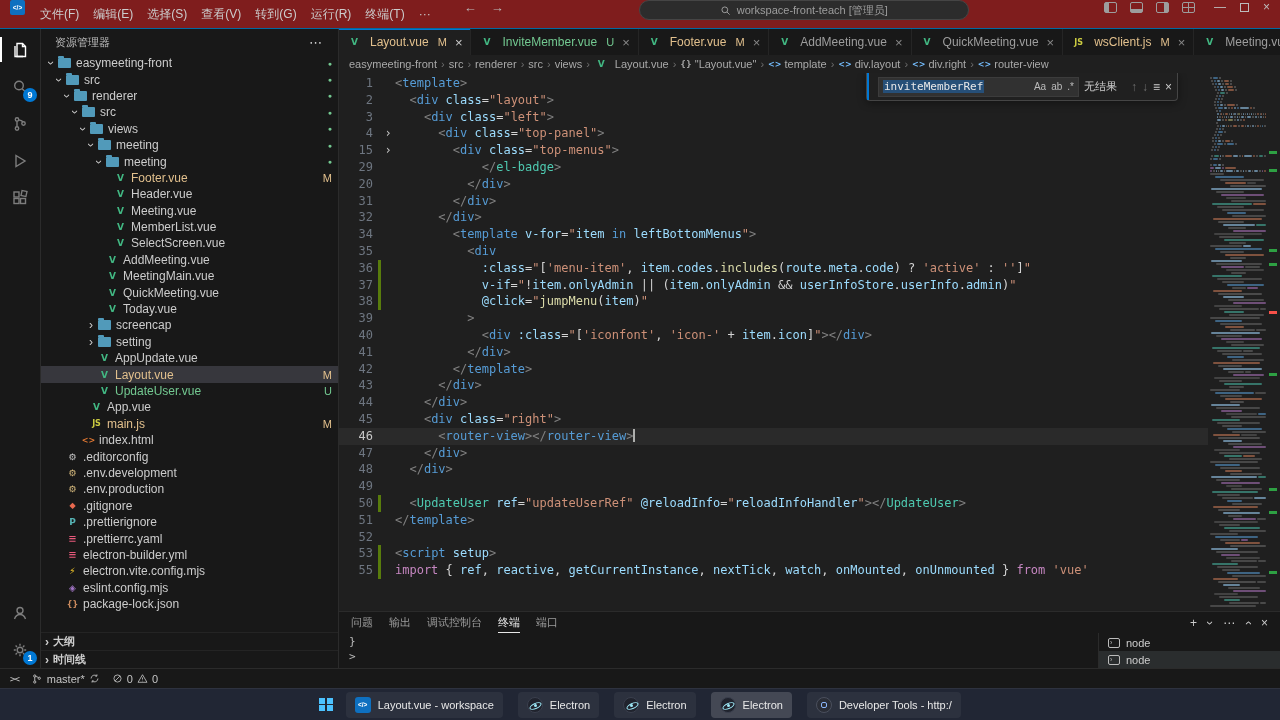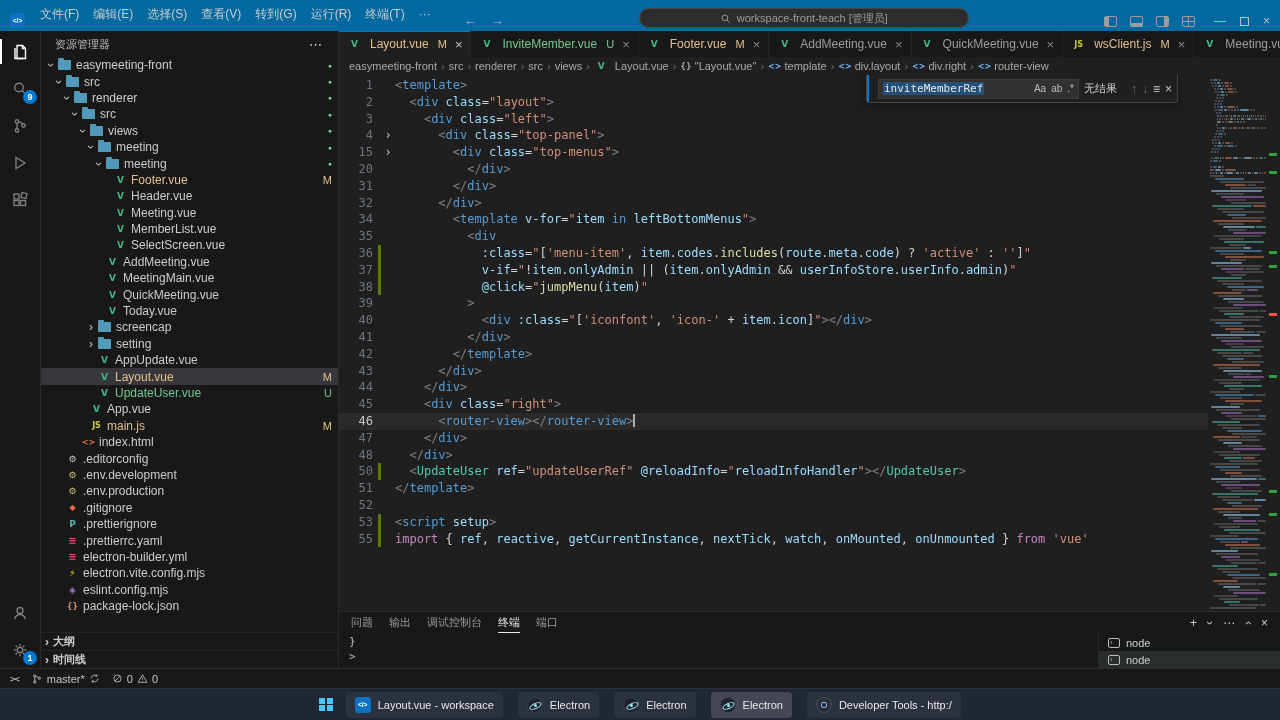--- a/index.html
+++ b/index.html
@@ -1,21 +1,21 @@
 <!DOCTYPE html>
 <html><head>
 <meta charset="utf-8">
 <style>
 *{margin:0;padding:0;box-sizing:border-box}
 html,body{width:1280px;height:720px;overflow:hidden;background:#1f1f1f;
   font-family:"Liberation Sans","DejaVu Sans",sans-serif;color:#ccc;font-size:12px}
 #app{width:1280px;height:720px;display:flex;flex-direction:column;position:relative;background:#1f1f1f}
 
 
-.titlebar{flex:0 0 28px;background:#0369a1;border-bottom:3px solid #0369a1;display:flex;align-items:flex-end}
+.titlebar{flex:0 0 28px;background:#7f1d1d;border-bottom:1px solid #0369a1;display:flex;align-items:flex-start}
 .vsc-logo{width:15px;height:15px;margin:0 8px 0 10px;background:#0e70c0;border-radius:2px;color:#fff;
   display:flex;align-items:center;justify-content:center;font-size:6.5px;font-weight:bold}
 .vsc-logo::after{content:"</>"}
 .menubar{display:flex;align-items:center}
 .menu-item{padding:0 7px;font-size:12px;color:#ccc;height:28px;display:flex;align-items:center;cursor:pointer}
 .nav-arrows{display:flex;gap:14px;margin-left:26px;color:#bbb;font-size:13px}
 .tb-center{flex:1;display:flex;justify-content:center}
 .cmd-center{width:330px;height:20px;background:#2c2c2c;border:1px solid #454545;border-radius:11px;
   display:flex;align-items:center;justify-content:center;gap:6px;color:#9d9d9d;font-size:11px;cursor:pointer}
 .tb-right{display:flex;align-items:center;gap:13px;padding-right:10px;color:#bdbdbd}
@@ -582,38 +582,40 @@
             </span>
           </div>
 
         <div class="editor-body">
           <div class="code-lines">
               <div class="cl"><span class="ln">1</span><span class="gbar"></span><span class="fold"></span><span class="ctext"><span class="tk-pl">&lt;</span><span class="tk-tg">template</span><span class="tk-pl">&gt;</span></span></div>
               <div class="cl"><span class="ln">2</span><span class="gbar"></span><span class="fold"></span><span class="ctext"><span class="tk-op">  </span><span class="tk-pl">&lt;</span><span class="tk-tg">div</span><span class="tk-op"> </span><span class="tk-at">class</span><span class="tk-op">=</span><span class="tk-st">"layout"</span><span class="tk-pl">&gt;</span></span></div>
               <div class="cl"><span class="ln">3</span><span class="gbar"></span><span class="fold"></span><span class="ctext"><span class="tk-op">    </span><span class="tk-pl">&lt;</span><span class="tk-tg">div</span><span class="tk-op"> </span><span class="tk-at">class</span><span class="tk-op">=</span><span class="tk-st">"left"</span><span class="tk-pl">&gt;</span></span></div>
               <div class="cl"><span class="ln">4</span><span class="gbar"></span><span class="fold">›</span><span class="ctext"><span class="tk-op">      </span><span class="tk-pl">&lt;</span><span class="tk-tg">div</span><span class="tk-op"> </span><span class="tk-at">class</span><span class="tk-op">=</span><span class="tk-st">"top-panel"</span><span class="tk-pl">&gt;</span></span></div>
               <div class="cl"><span class="ln">15</span><span class="gbar"></span><span class="fold">›</span><span class="ctext"><span class="tk-op">        </span><span class="tk-pl">&lt;</span><span class="tk-tg">div</span><span class="tk-op"> </span><span class="tk-at">class</span><span class="tk-op">=</span><span class="tk-st">"top-menus"</span><span class="tk-pl">&gt;</span></span></div>
+              <div class="cl"><span class="ln">29</span><span class="gbar"></span><span class="fold"></span><span class="ctext"><span class="tk-op">            </span><span class="tk-pl">&lt;/</span><span class="tk-cp">el-badge</span><span class="tk-pl">&gt;</span></span></div>
               <div class="cl"><span class="ln">20</span><span class="gbar"></span><span class="fold"></span><span class="ctext"><span class="tk-op">          </span><span class="tk-pl">&lt;/</span><span class="tk-tg">div</span><span class="tk-pl">&gt;</span></span></div>
               <div class="cl"><span class="ln">31</span><span class="gbar"></span><span class="fold"></span><span class="ctext"><span class="tk-op">        </span><span class="tk-pl">&lt;/</span><span class="tk-tg">div</span><span class="tk-pl">&gt;</span></span></div>
               <div class="cl"><span class="ln">32</span><span class="gbar"></span><span class="fold"></span><span class="ctext"><span class="tk-op">      </span><span class="tk-pl">&lt;/</span><span class="tk-tg">div</span><span class="tk-pl">&gt;</span></span></div>
               <div class="cl"><span class="ln">34</span><span class="gbar"></span><span class="fold"></span><span class="ctext"><span class="tk-op">        </span><span class="tk-pl">&lt;</span><span class="tk-tg">template</span><span class="tk-op"> </span><span class="tk-at">v-for</span><span class="tk-op">=</span><span class="tk-st">"</span><span class="tk-vr">item</span><span class="tk-op"> </span><span class="tk-kw">in</span><span class="tk-op"> </span><span class="tk-vr">leftBottomMenus</span><span class="tk-st">"</span><span class="tk-pl">&gt;</span></span></div>
               <div class="cl"><span class="ln">35</span><span class="gbar"></span><span class="fold"></span><span class="ctext"><span class="tk-op">          </span><span class="tk-pl">&lt;</span><span class="tk-tg">div</span></span></div>
               <div class="cl"><span class="ln">36</span><span class="gbar added"></span><span class="fold"></span><span class="ctext"><span class="tk-op">            </span><span class="tk-at">:class</span><span class="tk-op">=</span><span class="tk-st">"</span><span class="tk-op">[</span><span class="tk-st">'menu-item'</span><span class="tk-op">, </span><span class="tk-vr">item</span><span class="tk-op">.</span><span class="tk-vr">codes</span><span class="tk-op">.</span><span class="tk-fn">includes</span><span class="tk-op">(</span><span class="tk-vr">route</span><span class="tk-op">.</span><span class="tk-vr">meta</span><span class="tk-op">.</span><span class="tk-vr">code</span><span class="tk-op">)</span><span class="tk-op"> ? </span><span class="tk-st">'active'</span><span class="tk-op"> : </span><span class="tk-st">''</span><span class="tk-op">]</span><span class="tk-st">"</span></span></div>
               <div class="cl"><span class="ln">37</span><span class="gbar added"></span><span class="fold"></span><span class="ctext"><span class="tk-op">            </span><span class="tk-at">v-if</span><span class="tk-op">=</span><span class="tk-st">"</span><span class="tk-op">!</span><span class="tk-vr">item</span><span class="tk-op">.</span><span class="tk-vr">onlyAdmin</span><span class="tk-op"> || (</span><span class="tk-vr">item</span><span class="tk-op">.</span><span class="tk-vr">onlyAdmin</span><span class="tk-op"> &amp;&amp; </span><span class="tk-vr">userInfoStore</span><span class="tk-op">.</span><span class="tk-vr">userInfo</span><span class="tk-op">.</span><span class="tk-vr">admin</span><span class="tk-op">)</span><span class="tk-st">"</span></span></div>
               <div class="cl"><span class="ln">38</span><span class="gbar added"></span><span class="fold"></span><span class="ctext"><span class="tk-op">            </span><span class="tk-at">@click</span><span class="tk-op">=</span><span class="tk-st">"</span><span class="tk-fn">jumpMenu</span><span class="tk-op">(</span><span class="tk-vr">item</span><span class="tk-op">)</span><span class="tk-st">"</span></span></div>
               <div class="cl"><span class="ln">39</span><span class="gbar"></span><span class="fold"></span><span class="ctext"><span class="tk-op">          </span><span class="tk-pl">&gt;</span></span></div>
               <div class="cl"><span class="ln">40</span><span class="gbar"></span><span class="fold"></span><span class="ctext"><span class="tk-op">            </span><span class="tk-pl">&lt;</span><span class="tk-tg">div</span><span class="tk-op"> </span><span class="tk-at">:class</span><span class="tk-op">=</span><span class="tk-st">"</span><span class="tk-op">[</span><span class="tk-st">'iconfont'</span><span class="tk-op">, </span><span class="tk-st">'icon-'</span><span class="tk-op"> + </span><span class="tk-vr">item</span><span class="tk-op">.</span><span class="tk-vr">icon</span><span class="tk-op">]</span><span class="tk-st">"</span><span class="tk-pl">&gt;&lt;/</span><span class="tk-tg">div</span><span class="tk-pl">&gt;</span></span></div>
               <div class="cl"><span class="ln">41</span><span class="gbar"></span><span class="fold"></span><span class="ctext"><span class="tk-op">          </span><span class="tk-pl">&lt;/</span><span class="tk-tg">div</span><span class="tk-pl">&gt;</span></span></div>
               <div class="cl"><span class="ln">42</span><span class="gbar"></span><span class="fold"></span><span class="ctext"><span class="tk-op">        </span><span class="tk-pl">&lt;/</span><span class="tk-tg">template</span><span class="tk-pl">&gt;</span></span></div>
               <div class="cl"><span class="ln">43</span><span class="gbar"></span><span class="fold"></span><span class="ctext"><span class="tk-op">      </span><span class="tk-pl">&lt;/</span><span class="tk-tg">div</span><span class="tk-pl">&gt;</span></span></div>
               <div class="cl"><span class="ln">44</span><span class="gbar"></span><span class="fold"></span><span class="ctext"><span class="tk-op">    </span><span class="tk-pl">&lt;/</span><span class="tk-tg">div</span><span class="tk-pl">&gt;</span></span></div>
               <div class="cl"><span class="ln">45</span><span class="gbar"></span><span class="fold"></span><span class="ctext"><span class="tk-op">    </span><span class="tk-pl">&lt;</span><span class="tk-tg">div</span><span class="tk-op"> </span><span class="tk-at">class</span><span class="tk-op">=</span><span class="tk-st">"right"</span><span class="tk-pl">&gt;</span></span></div>
               <div class="cl current"><span class="ln">46</span><span class="gbar"></span><span class="fold"></span><span class="ctext"><span class="tk-op">      </span><span class="tk-pl">&lt;</span><span class="tk-tg">router-view</span><span class="tk-pl">&gt;&lt;/</span><span class="tk-tg">router-view</span><span class="tk-pl">&gt;</span><span class="cursor"></span></span></div>
               <div class="cl"><span class="ln">47</span><span class="gbar"></span><span class="fold"></span><span class="ctext"><span class="tk-op">    </span><span class="tk-pl">&lt;/</span><span class="tk-tg">div</span><span class="tk-pl">&gt;</span></span></div>
               <div class="cl"><span class="ln">48</span><span class="gbar"></span><span class="fold"></span><span class="ctext"><span class="tk-op">  </span><span class="tk-pl">&lt;/</span><span class="tk-tg">div</span><span class="tk-pl">&gt;</span></span></div>
+              <div class="cl"><span class="ln">49</span><span class="gbar"></span><span class="fold"></span><span class="ctext"></span></div>
               <div class="cl"><span class="ln">50</span><span class="gbar added"></span><span class="fold"></span><span class="ctext"><span class="tk-op">  </span><span class="tk-pl">&lt;</span><span class="tk-cp">UpdateUser</span><span class="tk-op"> </span><span class="tk-at">ref</span><span class="tk-op">=</span><span class="tk-st">"updateUserRef"</span><span class="tk-op"> </span><span class="tk-at">@reloadInfo</span><span class="tk-op">=</span><span class="tk-st">"</span><span class="tk-vr">reloadInfoHandler</span><span class="tk-st">"</span><span class="tk-pl">&gt;&lt;/</span><span class="tk-cp">UpdateUser</span><span class="tk-pl">&gt;</span></span></div>
               <div class="cl"><span class="ln">51</span><span class="gbar"></span><span class="fold"></span><span class="ctext"><span class="tk-pl">&lt;/</span><span class="tk-tg">template</span><span class="tk-pl">&gt;</span></span></div>
               <div class="cl"><span class="ln">52</span><span class="gbar"></span><span class="fold"></span><span class="ctext"></span></div>
               <div class="cl"><span class="ln">53</span><span class="gbar added"></span><span class="fold"></span><span class="ctext"><span class="tk-pl">&lt;</span><span class="tk-tg">script</span><span class="tk-op"> </span><span class="tk-at">setup</span><span class="tk-pl">&gt;</span></span></div>
               <div class="cl"><span class="ln">55</span><span class="gbar added"></span><span class="fold"></span><span class="ctext"><span class="tk-im">import</span><span class="tk-op"> { </span><span class="tk-vr">ref</span><span class="tk-op">, </span><span class="tk-vr">reactive</span><span class="tk-op">, </span><span class="tk-vr">getCurrentInstance</span><span class="tk-op">, </span><span class="tk-vr">nextTick</span><span class="tk-op">, </span><span class="tk-vr">watch</span><span class="tk-op">, </span><span class="tk-vr">onMounted</span><span class="tk-op">, </span><span class="tk-vr">onUnmounted</span><span class="tk-op"> } </span><span class="tk-im">from</span><span class="tk-op"> </span><span class="tk-st">'vue'</span></span></div>
             </div>
           <div class="minimap">
               <div class="mm-row" style="padding-left: 2px;">
                 <span style="width: 2px; background: rgb(107, 107, 107);"></span>
                 <span style="width: 4.8px; background: rgb(74, 124, 166);"></span>

